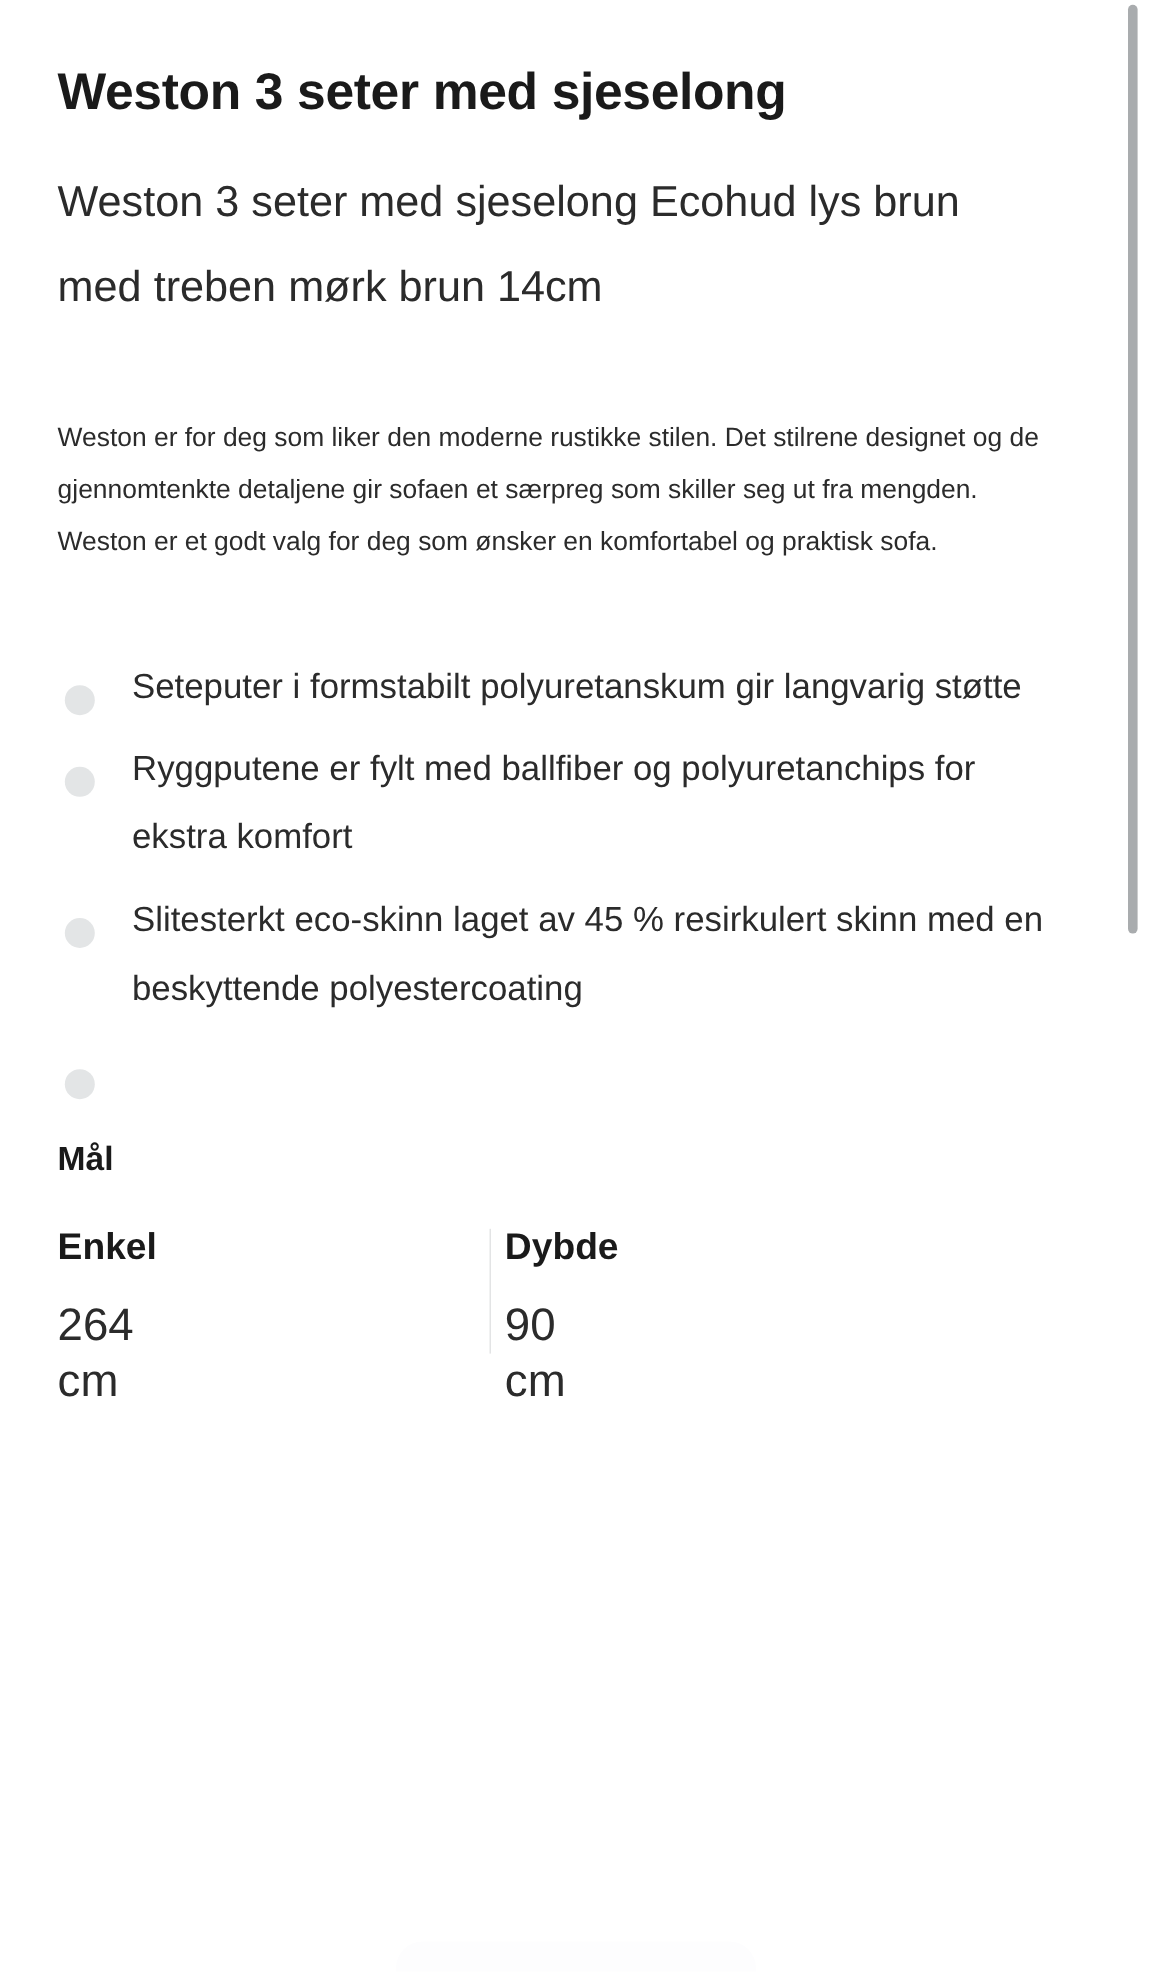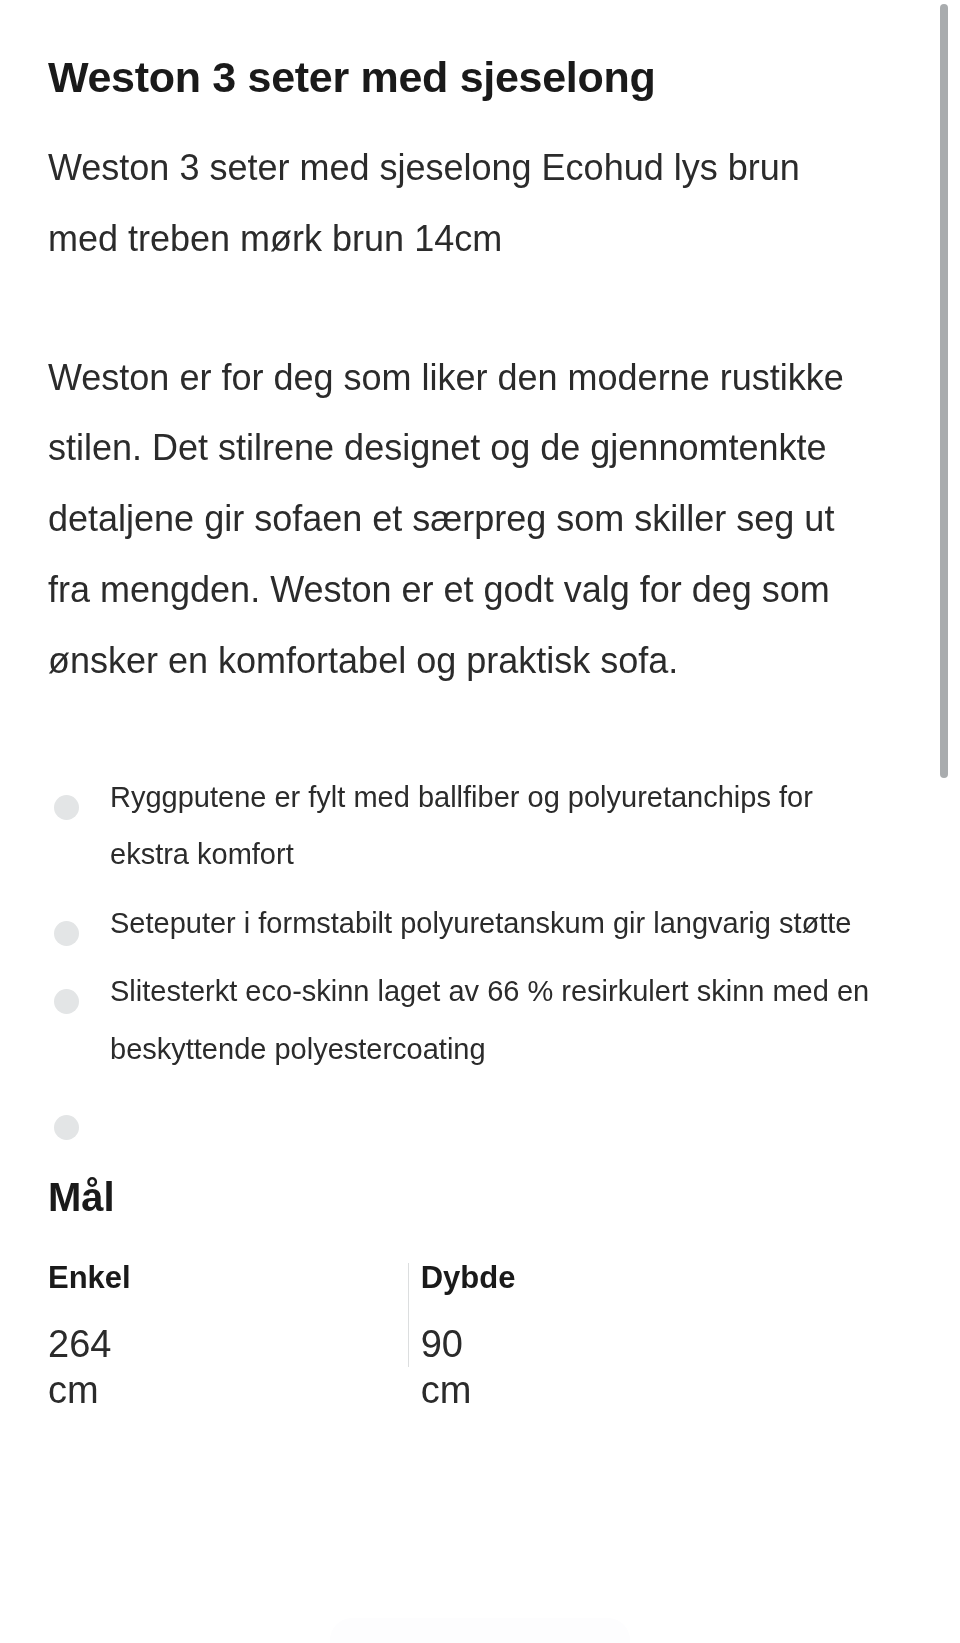--- a/index.html
+++ b/index.html
@@ -51,21 +51,21 @@
     line-height: 1.97;
     font-weight: 300;
     color: #2b2b2b;
     max-width: 790px;
   }
 
   
   .product-description {
     margin: 0;
     padding-top: 68px;
-    font-size: 36px;
+    font-size: 22px;
     line-height: 1.97;
     font-weight: 300;
     color: #2b2b2b;
     max-width: 818px;
   }
 
   
   .feature-list {
     list-style: none;
     margin: 0;
@@ -89,21 +89,21 @@
     width: 25px;
     height: 25px;
     border-radius: 50%;
     background: #e3e5e6;
   }
 
   
   .dimensions-heading {
     margin: 0;
     padding-top: 84px;
-    font-size: 40px;
+    font-size: 28px;
     line-height: 1.2;
     font-weight: 600;
     color: #1a1a1a;
   }
 
   
   .dimensions-table {
     display: flex;
     padding-top: 38px;
   }
@@ -176,29 +176,29 @@
 
     <h1 class="product-title">Weston 3 seter med sjeselong</h1>
 
     <p class="product-subtitle">Weston 3 seter med sjeselong Ecohud lys brun med treben mørk brun 14cm</p>
 
     <p class="product-description">Weston er for deg som liker den moderne rustikke stilen. Det stilrene designet og de gjennomtenkte detaljene gir sofaen et særpreg som skiller seg ut fra mengden. Weston er et godt valg for deg som ønsker en komfortabel og praktisk sofa.</p>
 
     <ul class="feature-list">
       <li class="feature-item">
         <span class="feature-bullet"></span>
+        <span>Seteputer i formstabilt polyuretanskum gir langvarig støtte</span>
+      </li>
+      <li class="feature-item">
+        <span class="feature-bullet"></span>
         <span>Ryggputene er fylt med ballfiber og polyuretanchips for ekstra komfort</span>
       </li>
       <li class="feature-item">
         <span class="feature-bullet"></span>
-        <span>Seteputer i formstabilt polyuretanskum gir langvarig støtte</span>
-      </li>
-      <li class="feature-item">
-        <span class="feature-bullet"></span>
-        <span>Slitesterkt eco-skinn laget av 66 % resirkulert skinn med en beskyttende polyestercoating</span>
+        <span>Slitesterkt eco-skinn laget av 45 % resirkulert skinn med en beskyttende polyestercoating</span>
       </li>
       <li class="feature-item">
         <span class="feature-bullet"></span>
       </li>
     </ul>
 
     <h2 class="dimensions-heading">Mål</h2>
 
     <div class="dimensions-table">
       <div class="dimension-col c0">

